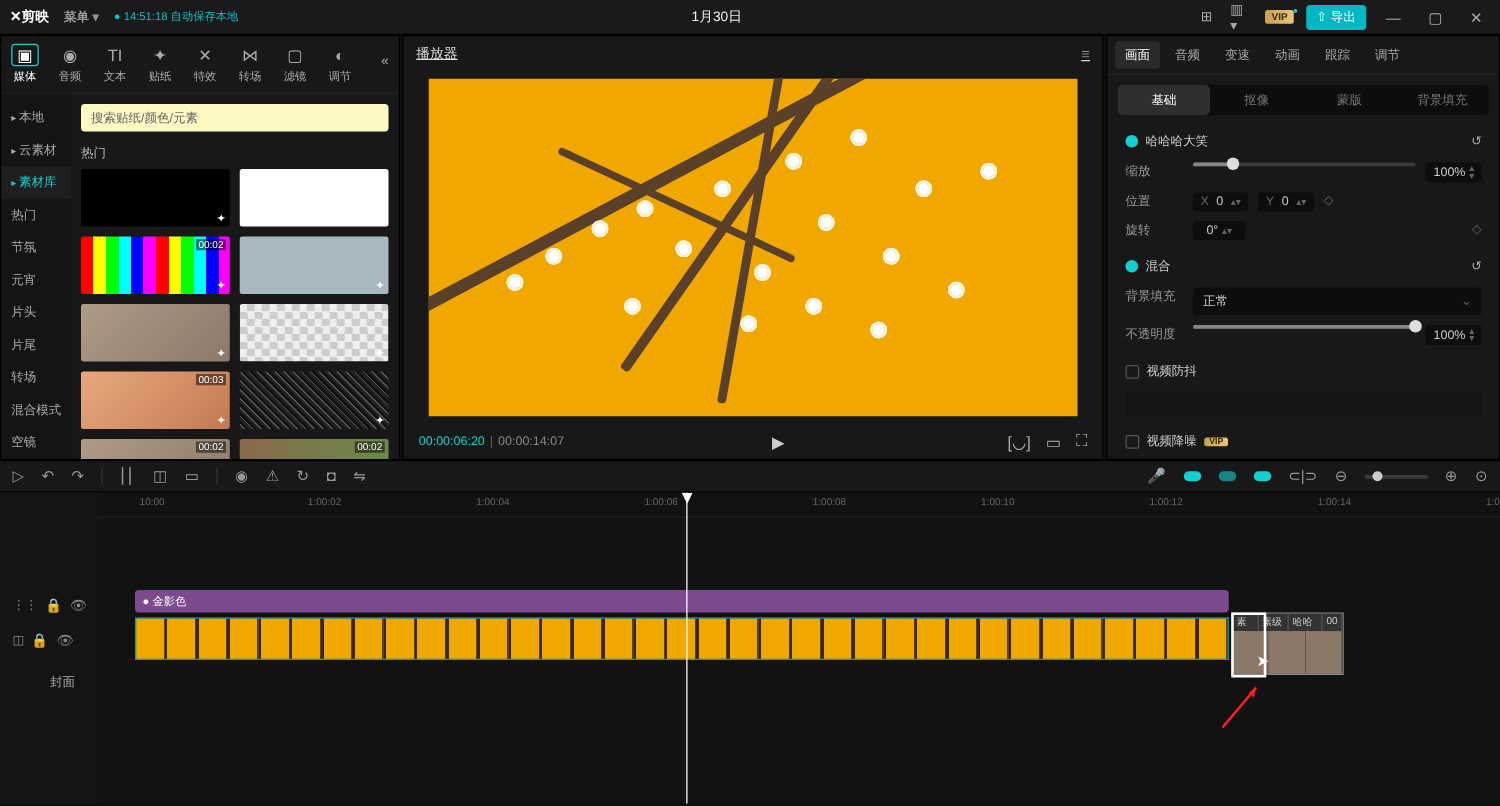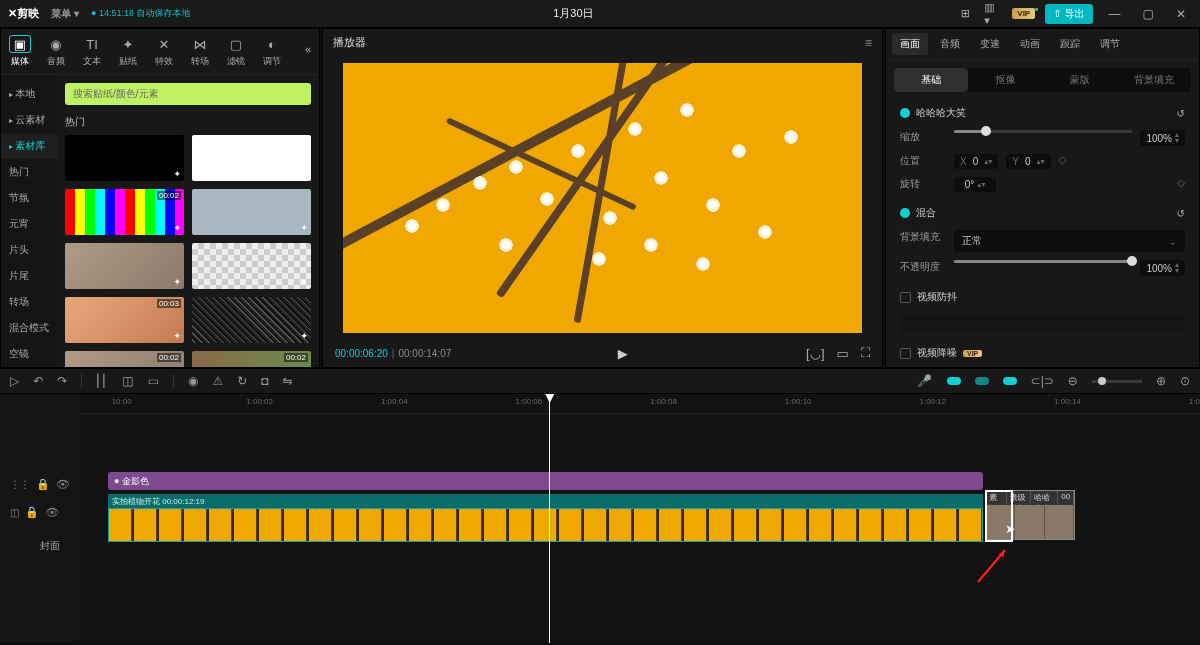--- a/index.html
+++ b/index.html
@@ -23,38 +23,38 @@
 .tool-tab.active { color:#fff; }
 .tool-tab.active .tool-icon { border:1px solid #13d0d0; border-radius:3px; }
 .tool-icon { width:22px; height:18px; display:flex; align-items:center; justify-content:center; font-size:13px;}
 .collapse-btn { position:absolute; right:8px; top:14px; color:#aaa; }
 .left-body { flex:1; display:flex; overflow:hidden;}
 .left-nav { width:56px; background:#141414; padding-top:6px;}
 .left-nav .item { padding:6px 8px; font-size:10px; color:#aaa; cursor:pointer;}
 .left-nav .item.active { color:#13d0d0; background:#1f1f1f;}
 .left-nav .item.arrow::before { content:"▸ "; font-size:8px;}
 .media-area { flex:1; padding:8px; overflow:auto;}
-.search-box { background:#bef264; border-radius:3px; padding:4px 8px; color:#666; font-size:10px; margin-bottom:10px;}
+.search-box { background:#fef9c3; border-radius:3px; padding:4px 8px; color:#666; font-size:10px; margin-bottom:10px;}
 .section-label { color:#bbb; font-size:10px; margin:4px 0 6px;}
 .thumb-grid { display:grid; grid-template-columns: repeat(2, 1fr); gap:8px;}
 .thumb { position:relative; height:46px; border-radius:2px; overflow:hidden; background:#333;}
 .thumb .dur { position:absolute; top:2px; right:3px; font-size:8px; color:#fff; background:rgba(0,0,0,.5); padding:0 2px;}
 .thumb .star { position:absolute; bottom:2px; right:3px; font-size:9px; color:#fff;}
 .thumb.black { background:#000;}
 .thumb.white { background:#fff;}
 .thumb.bars { background: repeating-linear-gradient(90deg,#f00 0 10px,#ff0 10px 20px,#0f0 20px 30px,#0ff 30px 40px,#00f 40px 50px,#f0f 50px 60px);}
 .thumb.face1 { background:#a8b8c0;}
 .thumb.face2 { background:linear-gradient(135deg,#b09a88,#8a7a6a);}
 .thumb.face3 { background:linear-gradient(135deg,#e8a87c,#c47a54);}
 .thumb.trans { background:repeating-conic-gradient(#ccc 0 25%,#eee 0 50%) 0 0/12px 12px;}
 .thumb.noise { background:repeating-linear-gradient(45deg,#222 0 2px,#555 2px 3px,#111 3px 5px);}
 .thumb.group { background:linear-gradient(90deg,#8a6a4a,#6a8a4a);}
 
 .panel-mid { flex:1; background:#181818; border:1px solid #000; margin:0 2px; display:flex; flex-direction:column;}
-.player-header { display:flex; align-items:flex-end; padding:6px 10px; font-size:11px; color:#ddd;}
+.player-header { display:flex; align-items:flex-end; padding:6px 10px; font-size:11px; color:#ddd;text-decoration:underline;}
 .player-header .spacer{flex:1;}
 .hamburger{color:#888; font-size:12px;}
 .player-stage { flex:1; display:flex; align-items:center; justify-content:center; padding:4px 20px;}
 .video-frame { width:100%; height:100%; max-height:270px; background:#f0a800; position:relative; overflow:hidden;}
 .branch { position:absolute; background:#5a4028; border-radius:3px; transform-origin:left center;}
 .b1{ left:-5%; top:70%; width:90%; height:10px; transform:rotate(-28deg);}
 .b2{ left:30%; top:85%; width:70%; height:8px; transform:rotate(-55deg);}
 .b3{ left:45%; top:95%; width:55%; height:7px; transform:rotate(-80deg);}
 .b4{ left:20%; top:20%; width:40%; height:6px; transform:rotate(25deg);}
 .flower { position:absolute; width:14px; height:14px; background:radial-gradient(circle,#fff 0 40%,#f5f0d8 40% 70%, transparent 70%); border-radius:50%;}
@@ -440,21 +440,20 @@
           <span class="tick" style="left: 27%;">1:00:04</span>
           <span class="tick" style="left: 39%;">1:00:06</span>
           <span class="tick" style="left: 51%;">1:00:08</span>
           <span class="tick" style="left: 63%;">1:00:10</span>
           <span class="tick" style="left: 75%;">1:00:12</span>
           <span class="tick" style="left: 87%;">1:00:14</span>
           <span class="tick" style="left: 99%;">1:00:16</span>
         </div>
     <div class="tracks">
       <div class="track-filter">● 金影色</div>
-      <div class="clip-header">实拍植物开花   00:00:12:19</div>
       <div class="track-video">
         <div class="frame-strip"></div>
       </div>
       <div class="clip2">
         <div class="hdr">
               <span>素级 转</span>
               <span>素级 转场</span>
               <span>哈哈哈大笑</span>
               <span>00</span>
             </div>

